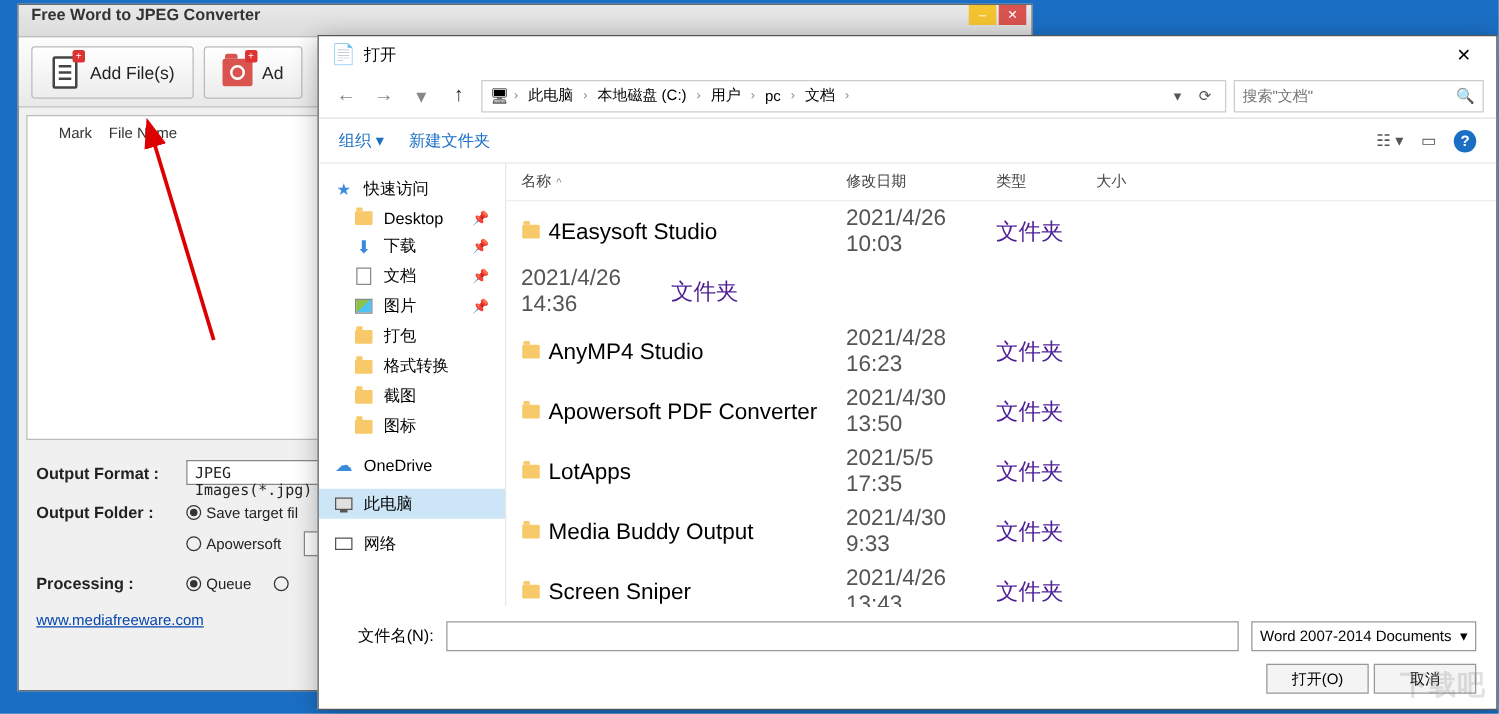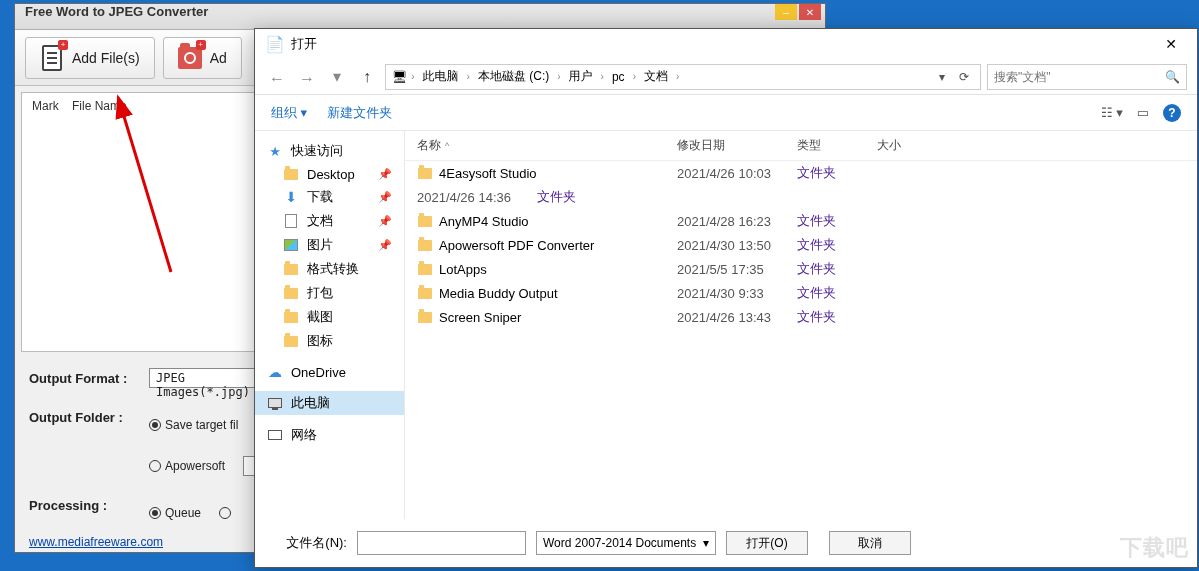--- a/index.html
+++ b/index.html
@@ -20,29 +20,29 @@
 .doc-icon { width: 20px; height: 26px; border: 2px solid #444; border-radius: 2px; background: #fff; position: relative; }
 .doc-icon::before,.doc-icon::after { content:""; position:absolute; left:3px; right:3px; height:2px; background:#444; }
 .doc-icon::before { top:5px; } .doc-icon::after { top:10px; box-shadow: 0 5px 0 #444; }
 .plus-badge { position: absolute; top: -4px; right: -4px; width: 10px; height: 10px; background: #d33; color:#fff; font-size:8px; line-height:10px; text-align:center; border-radius:2px; }
 .folder-icon-red { width: 26px; height: 22px; background: #d9534f; border-radius: 2px; position: relative; }
 .folder-icon-red::before { content:""; position:absolute; top:-4px; left:2px; width:10px; height:4px; background:#d9534f; border-radius:2px 2px 0 0; }
 .folder-circle { position:absolute; top:50%; left:50%; transform:translate(-50%,-50%); width:12px; height:12px; border:2px solid #fff; border-radius:50%; }
 
 .list-area { background: #fff; margin: 6px; border: 1px solid #bbb; height: 260px; }
 .list-header { display: flex; padding: 6px 10px; font-size: 12px; color: #333; }
-.lh-mark { width: 40px; } .lh-name { flex:1; }
+.lh-mark { width: 40px; margin-left: 15px; } .lh-name { flex:1; }
 
 .arrow-svg { position: absolute; left: 96px; top: 88px; pointer-events: none; }
 
 .bottom-panel { padding: 10px 14px; font-size: 13px; color: #222; }
 .opt-row { display: flex; align-items: center; margin-bottom: 14px; gap: 10px; }
 .opt-label { width: 110px; font-weight: bold; }
 .combo { border: 1px solid #888; background: #fff; padding: 2px 6px; font-family: monospace; font-size: 12px; width: 130px; height: 20px; }
-.radio-group { display: flex; gap: 18px; align-items: center; margin-top: 16px; }
+.radio-group { display: flex; gap: 18px; align-items: center; }
 .radio-item { display: flex; align-items: center; gap: 4px; font-family: monospace; font-size: 12px; }
 .radio-dot { width: 12px; height: 12px; border: 1px solid #333; border-radius: 50%; display: inline-flex; align-items: center; justify-content: center; }
 .radio-dot.on::after { content:""; width:6px; height:6px; background:#333; border-radius:50%; }
 .link { color: #0645ad; text-decoration: underline; font-size: 12px; }
 
 
 .dialog { position: absolute; left: 254px; top: 28px; width: 944px; height: 540px; background: #fff; border: 1px solid #555; box-shadow: 0 4px 20px rgba(0,0,0,.3); display: flex; flex-direction: column; }
 .dlg-title { height: 30px; display: flex; align-items: center; padding: 0 10px; }
 .dlg-title-text { font-size: 13px; flex: 1; padding-left: 6px; }
 .dlg-close { width: 32px; height: 24px; display:flex; align-items:center; justify-content:center; font-size:14px; cursor:pointer; }
@@ -81,32 +81,32 @@
 .pc-ic::after { content:""; position:absolute; bottom:-3px; left:3px; width:6px; height:2px; background:#555; }
 .net-ic { width:14px; height:10px; border:1px solid #555; position:relative; }
 
 .file-area { flex: 1; display: flex; flex-direction: column; }
 .col-header { display: flex; padding: 6px 12px; font-size: 12px; color: #444; border-bottom: 1px solid #eee; }
 .ch-name { flex: 0 0 260px; display:flex; align-items:center; gap:4px; } 
 .ch-date { flex: 0 0 120px; } 
 .ch-type { flex: 0 0 80px; } 
 .ch-size { flex: 0 0 60px; }
 .file-list { flex: 1; overflow-y: auto; }
-.file-row { display: flex; padding: 3px 12px; font-size: 13px; align-items: center; cursor: pointer; }
+.file-row { display: flex; padding: 3px 12px; font-size: 18px; align-items: center; cursor: pointer; }
 .fr-name { flex: 0 0 260px; display: flex; align-items: center; gap: 6px; }
 .fr-date { flex: 0 0 120px; color: #555; }
 .fr-type { flex: 0 0 80px; color: #4c1d95; }
 .fr-size { flex: 0 0 60px; }
 
-.dlg-footer { padding: 12px 16px; display: flex; flex-direction: row; gap: 10px; }
+.dlg-footer { padding: 12px 16px; display: flex; flex-direction: column; gap: 10px; }
 .fn-row { display: flex; align-items: center; gap: 10px; }
 .fn-label { font-size: 13px; width: 76px; text-align: right; }
 .fn-input { flex: 1; border: 1px solid #999; height: 24px; padding: 0 6px; font-size: 12px; }
 .fn-filter { width: 180px; border: 1px solid #999; height: 24px; padding: 0 6px; font-size: 12px; background: #fff; display:flex; align-items:center; justify-content:space-between; cursor:pointer; }
-.btn-row { display: flex; justify-content: flex-end; gap: 21px; }
+.btn-row { display: flex; justify-content: flex-end; gap: 4px; }
 .dlg-btn { width: 82px; height: 24px; border: 1px solid #999; background: #f4f4f4; font-size: 12px; cursor: pointer; }
 
 .watermark { position:absolute; right:10px; bottom:8px; font-size:22px; color:rgba(120,120,120,.22); font-weight:bold; letter-spacing:1px; pointer-events:none; }
 </style>
 </head>
 <body>
 
 <div class="app-window">
   <div class="app-titlebar">
     <span class="app-title">Free Word to JPEG Converter</span>
@@ -264,27 +264,27 @@
           <span class="sb-icon">
             <span class="img-ic"></span>
           </span>
           <span>图片</span>
           <span class="pin">📌</span>
         </div>
       <div class="sb-item" style="padding-left:28px">
           <span class="sb-icon">
             <span class="folder-ic"></span>
           </span>
+          <span>打包</span>
+        </div>
+      <div class="sb-item" style="padding-left:28px">
+          <span class="sb-icon">
+            <span class="folder-ic"></span>
+          </span>
           <span>格式转换</span>
-        </div>
-      <div class="sb-item" style="padding-left:28px">
-          <span class="sb-icon">
-            <span class="folder-ic"></span>
-          </span>
-          <span>打包</span>
         </div>
       <div class="sb-item" style="padding-left:28px">
           <span class="sb-icon">
             <span class="folder-ic"></span>
           </span>
           <span>截图</span>
         </div>
       <div class="sb-item" style="padding-left:28px">
           <span class="sb-icon">
             <span class="folder-ic"></span>

